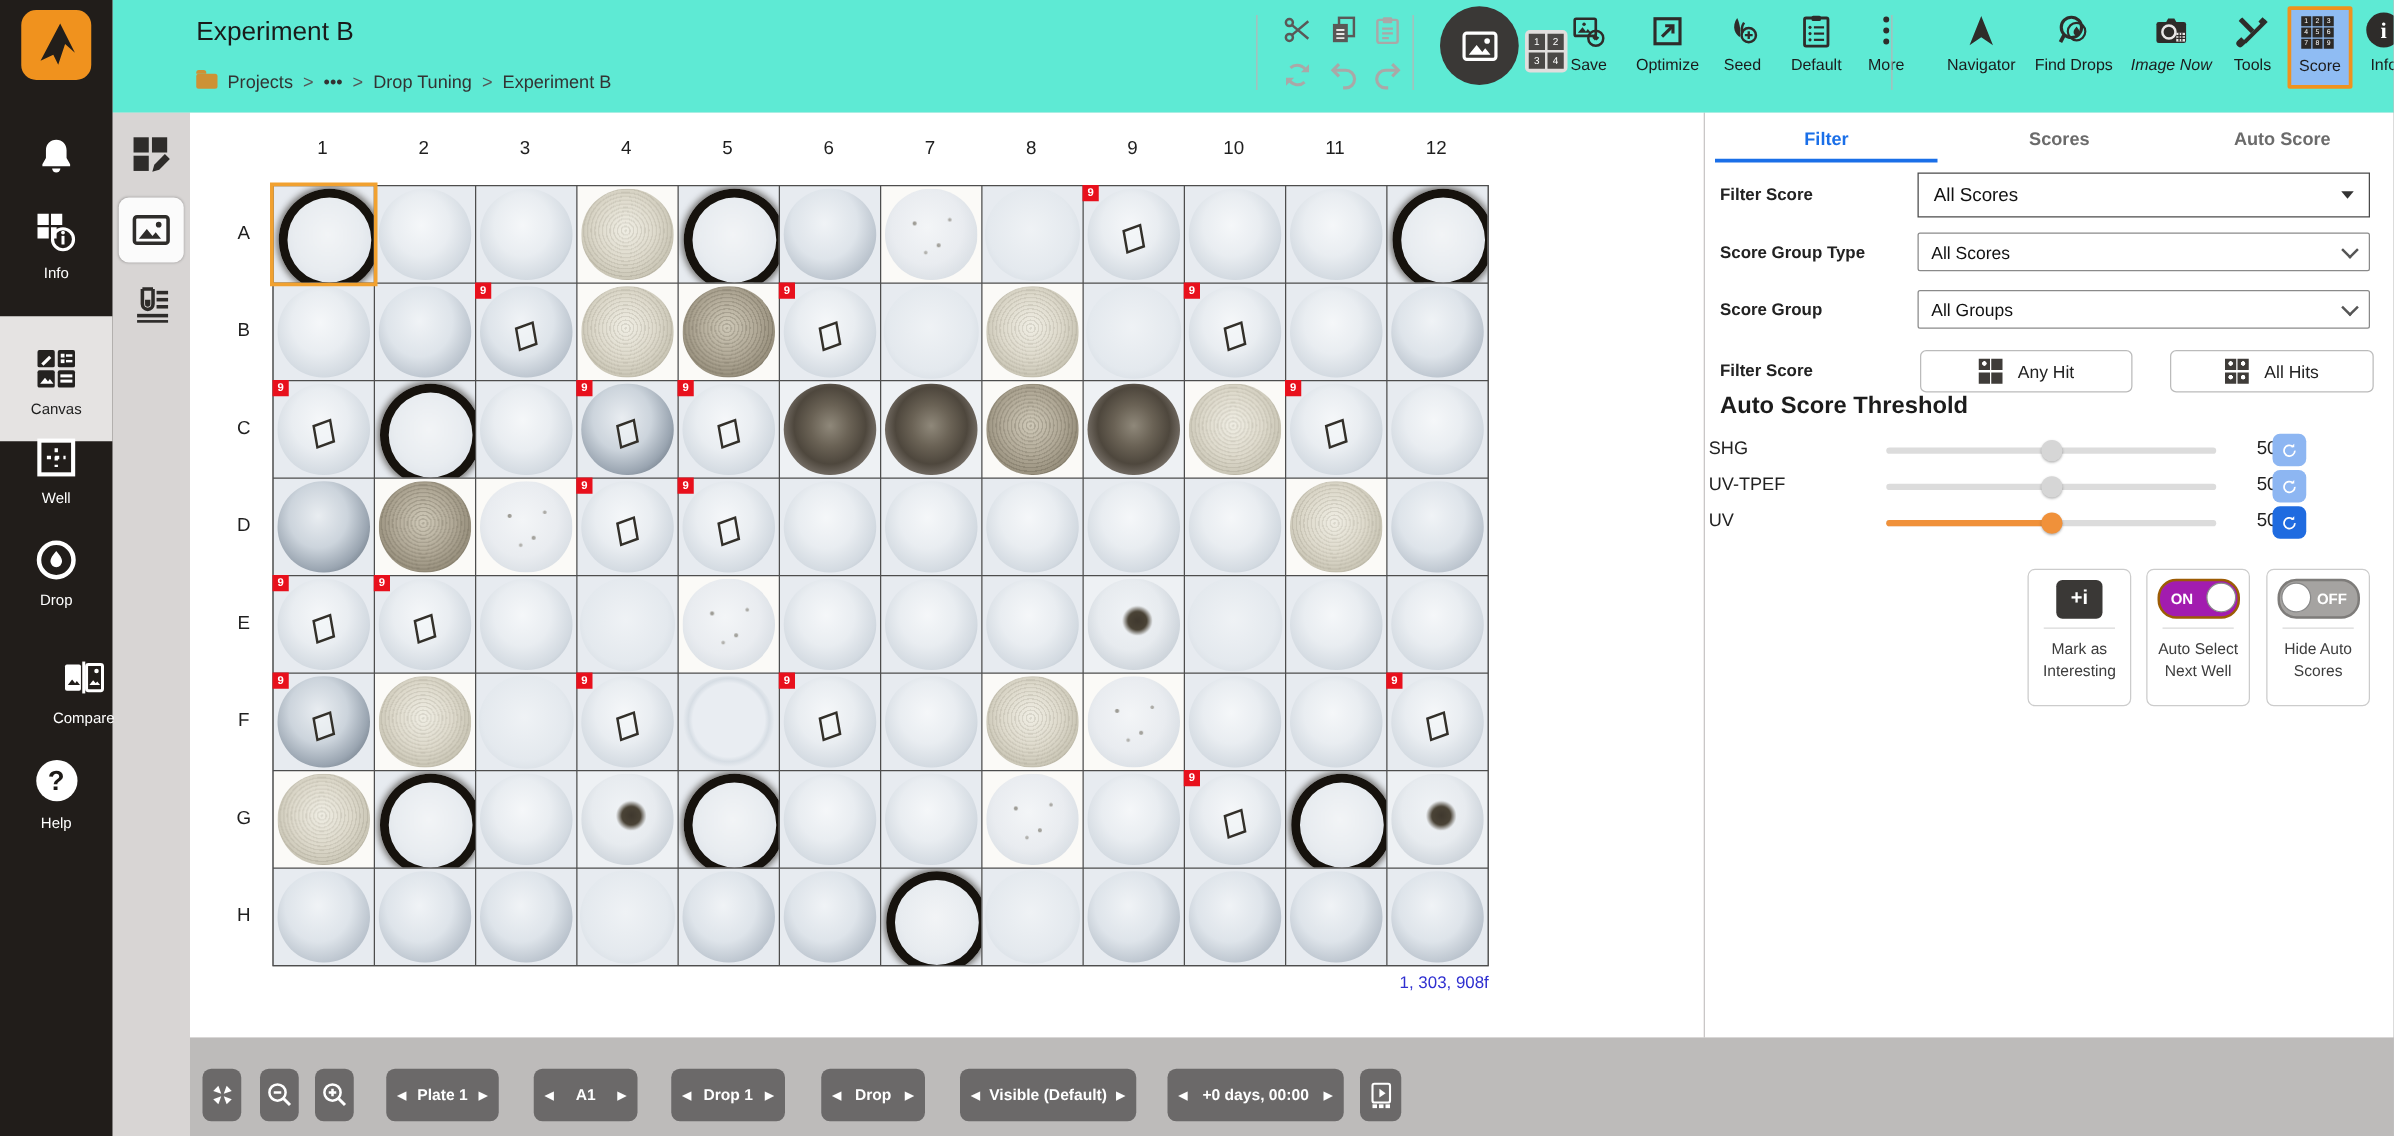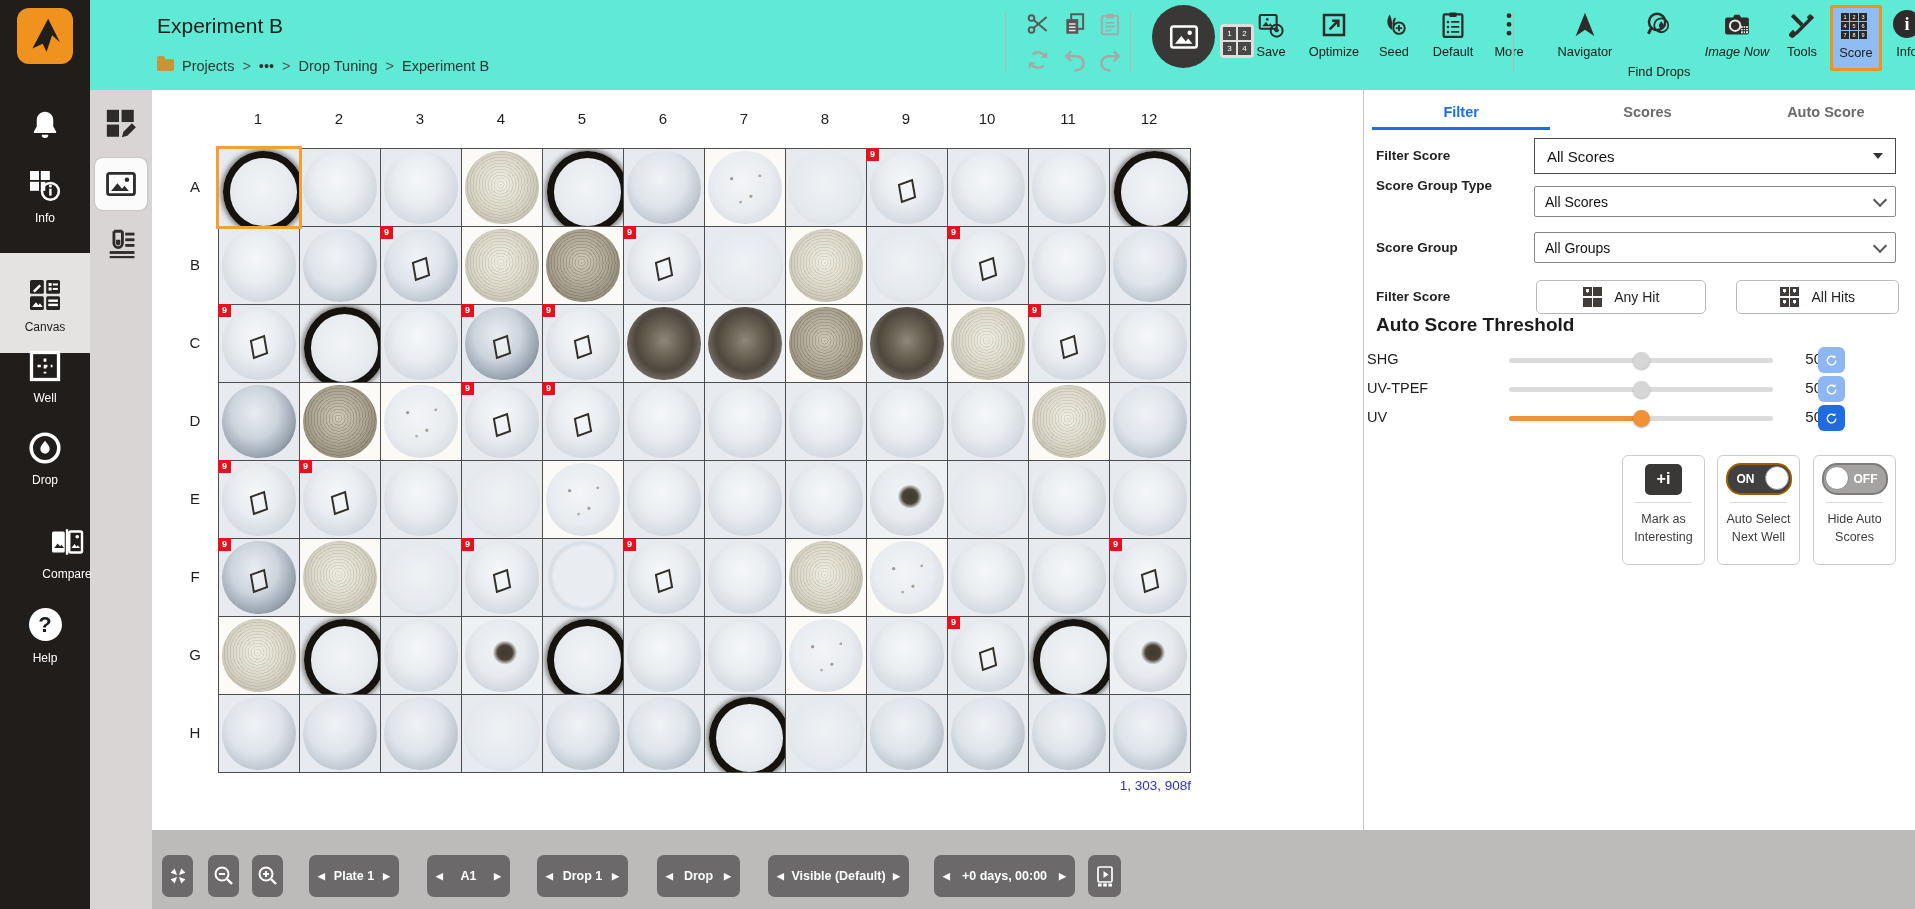--- a/index.html
+++ b/index.html
@@ -126,21 +126,21 @@
   .sl-refresh.active{background:#1f6be0;}
   .sl-refresh svg{width:15px;height:15px}
   .card{position:absolute;top:365px;width:83px;height:110px;border:1px solid #ccc;border-radius:6px;background:#fff;
         display:flex;flex-direction:column;align-items:center;cursor:pointer;box-sizing:border-box;}
   .card .cicon{height:46px;display:flex;align-items:center;justify-content:center;}
   .card .cdiv{width:70%;border-top:1px solid #d9d9d9;}
   .card .clabel{font-size:12.5px;color:#3d3d3d;text-align:center;line-height:1.45;margin-top:7px;padding:0 2px;}
   .plusi{width:37px;height:31px;background:#3a3836;border-radius:5px;color:#fff;font-weight:bold;font-size:16px;
          display:flex;align-items:center;justify-content:center;}
   .pill{position:relative;width:62px;height:28px;border-radius:15px;font-size:12px;font-weight:bold;color:#fff;}
-  .pill.on{background:#404040;border:2px solid #9c5c05;}
+  .pill.on{background:#a21caf;border:2px solid #9c5c05;}
   .pill.off{background:#a5a3a1;border:2px solid #7e7c7a;}
   .pill .ptxt{position:absolute;top:7px;}
   .pill.on .ptxt{left:9px;} .pill.off .ptxt{right:8px;}
   .knob{position:absolute;top:1px;width:24px;height:24px;border-radius:50%;background:#fff;border:1px solid #888;box-sizing:border-box;}
   .pill.on .knob{right:1px;} .pill.off .knob{left:1px;}
   
   #bottombar{position:absolute;left:152px;top:830px;width:1763px;height:79px;background:#bdbbba;}
   .bbtn{position:absolute;top:25px;height:42px;background:#6b6969;border-radius:7px;color:#fff;display:flex;
         align-items:center;justify-content:center;cursor:pointer;box-sizing:border-box;}
   .bbtn svg{width:24px;height:24px}
@@ -342,21 +342,21 @@
     <div class="tb-divider" style="left:1423px"></div>
     <div id="right-buttons">
         <div class="tbbtn" style="width: 66px;">
           <div class="ico">
             <svg viewBox="0 0 24 24" xmlns="http://www.w3.org/2000/svg">
               <path d="M12 2.2L19.5 21 12 15.8 4.5 21z" fill="currentColor"></path>
             </svg>
           </div>
           <div class="lbl">Navigator</div>
         </div>
-        <div class="tbbtn" style="width: 72px; gap: 20px;">
+        <div class="tbbtn" style="width: 72px;">
           <div class="ico">
             <svg viewBox="0 0 24 24" xmlns="http://www.w3.org/2000/svg">
               <circle cx="10.5" cy="9.5" r="6.5" fill="none" stroke="currentColor" stroke-width="2"></circle>
               <circle cx="13.8" cy="12.2" r="5.6" fill="none" stroke="currentColor" stroke-width="1.4"></circle>
               <path d="M13.8 9c1.2 1.5 1.9 2.5 1.9 3.6a1.9 1.9 0 1 1-3.8 0c0-1.1.7-2.1 1.9-3.6z" fill="currentColor"></path>
               <path d="M5.8 14.5l-2.3 4.5" stroke="currentColor" stroke-width="2.4"></path>
             </svg>
           </div>
           <div class="lbl">Find Drops</div>
         </div>
@@ -1040,21 +1040,21 @@
         <div class="tab">Scores</div>
         <div class="tab">Auto Score</div>
       </div>
 
     <div class="form-label" style="top:58px">Filter Score</div>
     <div class="combo" style="top:48px">
       <span>All Scores</span>
       <span class="tri"></span>
     </div>
 
-    <div class="form-label" style="top:88px">Score Group Type</div>
+    <div class="form-label" style="top:104px">Score Group Type</div>
     <div class="selectbox" style="top:96px">
       <span>All Scores</span>
       <span class="chev"></span>
     </div>
 
     <div class="form-label" style="top:150px">Score Group</div>
     <div class="selectbox" style="top:142px">
       <span>All Groups</span>
       <span class="chev"></span>
     </div>

